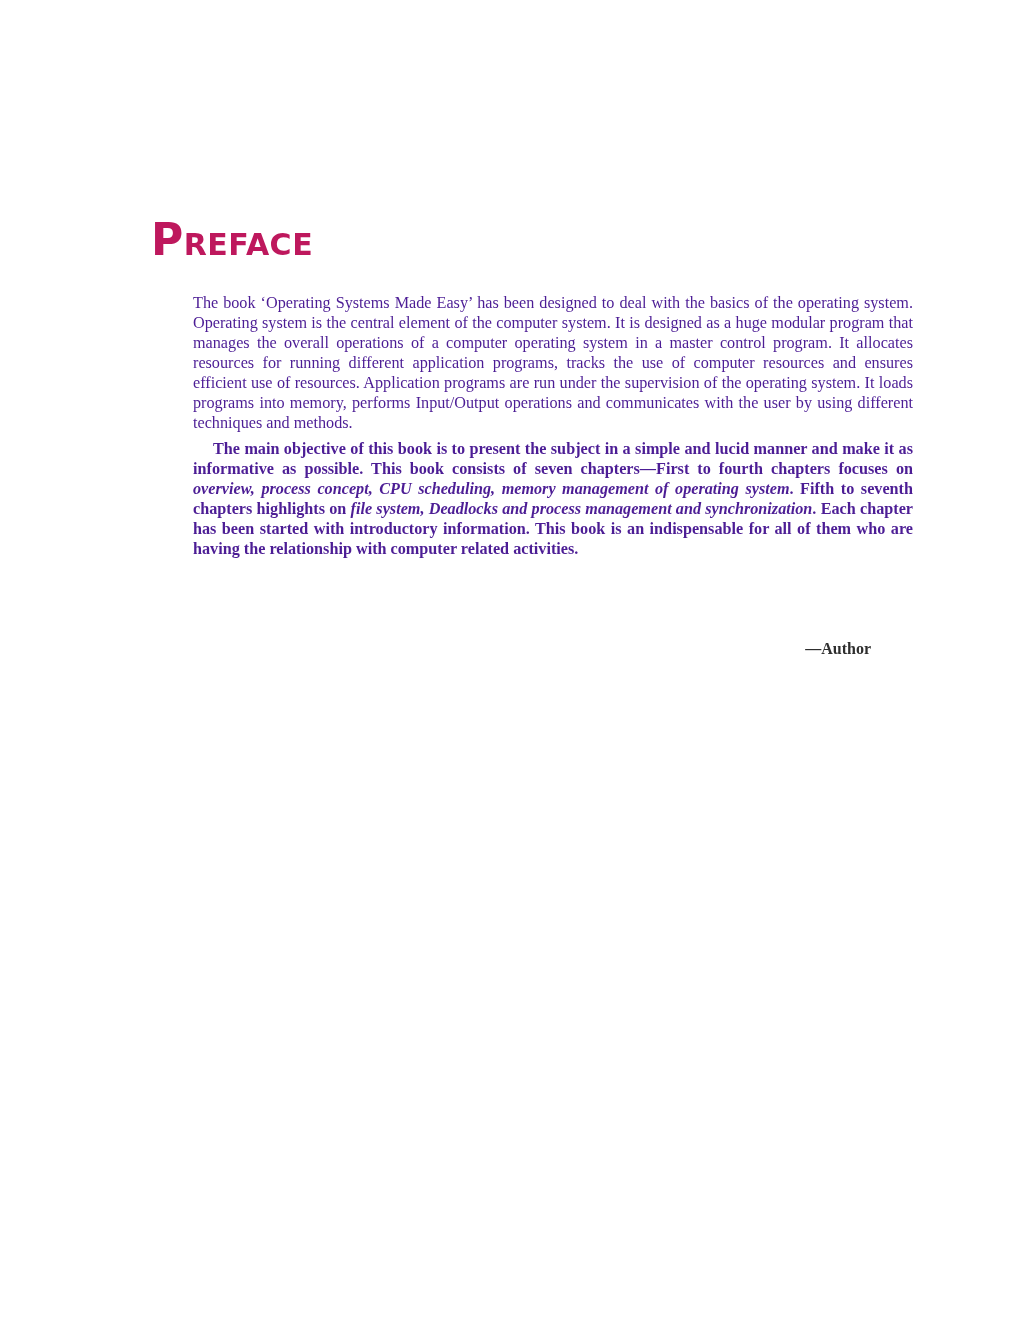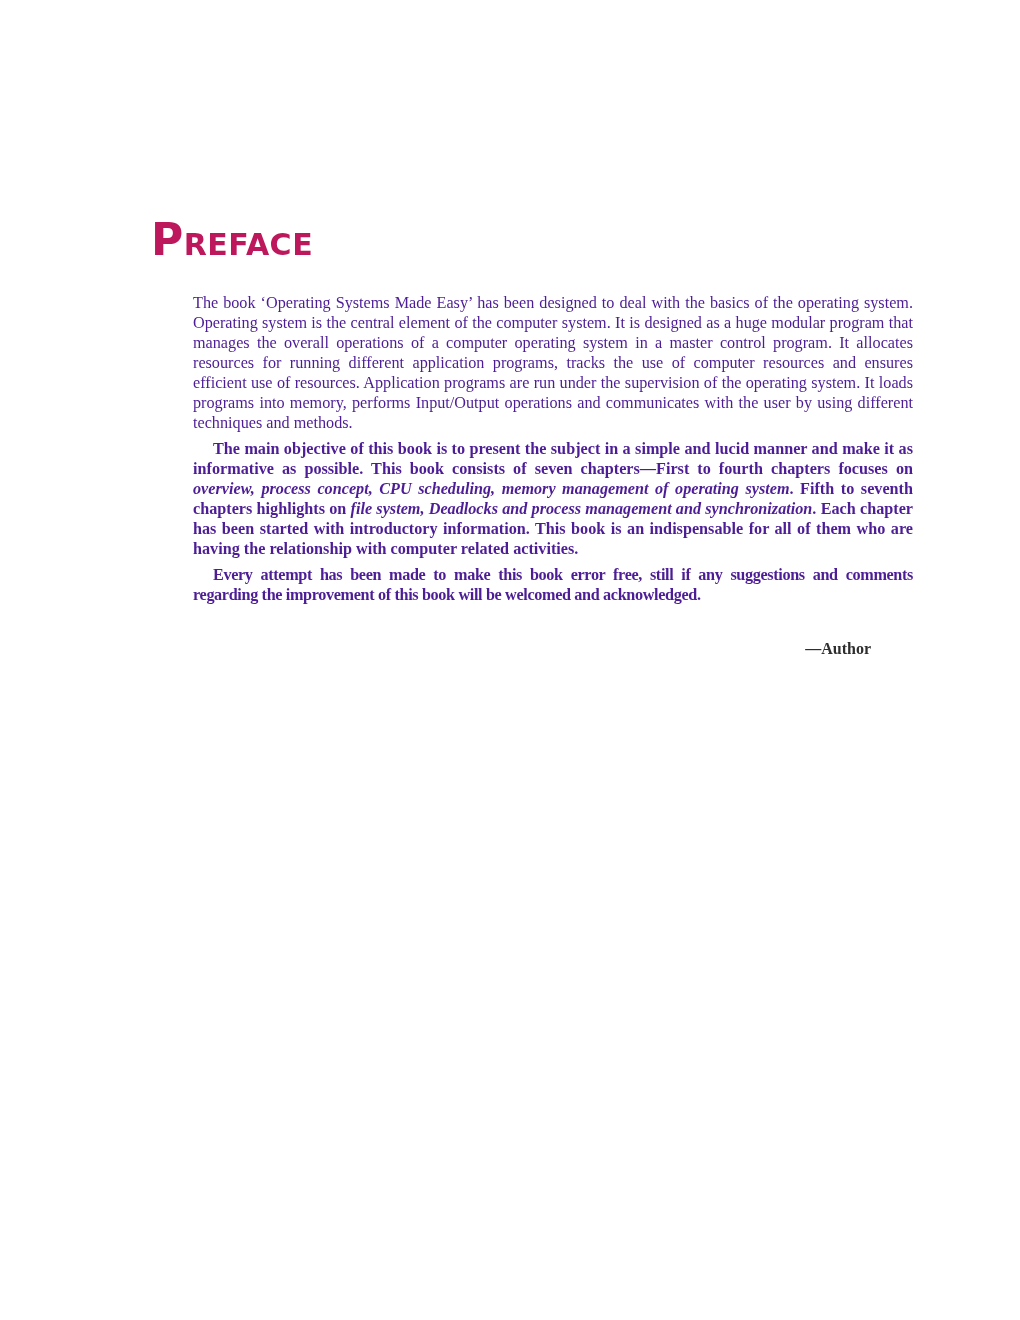--- a/index.html
+++ b/index.html
@@ -74,17 +74,16 @@
   </style>
 </head>
 <body>
 
 <div class="page">
   <h1 class="title"><span class="cap">P</span><span>REFACE</span></h1>
 
   <div class="body">
     <p>The book ‘Operating Systems Made Easy’ has been designed to deal with the basics of the operating system. Operating system is the central element of the computer system. It is designed as a huge modular program that manages the overall operations of a computer operating system in a master control program. It allocates resources for running different application programs, tracks the use of computer resources and ensures efficient use of resources. Application programs are run under the supervision of the operating system. It loads programs into memory, performs Input/Output operations and communicates with the user by using different techniques and methods.</p>
     <p class="indent"><span>The main objective of this book is to present the subject in a simple and lucid manner and make it as informative as possible. This book consists of seven chapters—First to fourth chapters focuses on </span><em>overview, process concept, CPU scheduling, memory management of operating system</em><span>. Fifth to seventh chapters highlights on </span><em>file system, Deadlocks and process management and synchronization</em><span>. Each chapter has been started with introductory information. This book is an indispensable for all of them who are having the relationship with computer related activities.</span></p>
-    <p class="indent tight">Every attempt has been made to make this book error free, still if any suggestions and comments regarding the improvement of this book will be welcomed and acknowledged.</p>
   </div>
 
   <div class="signature">—Author</div>
 </div>
 
 </body></html>

